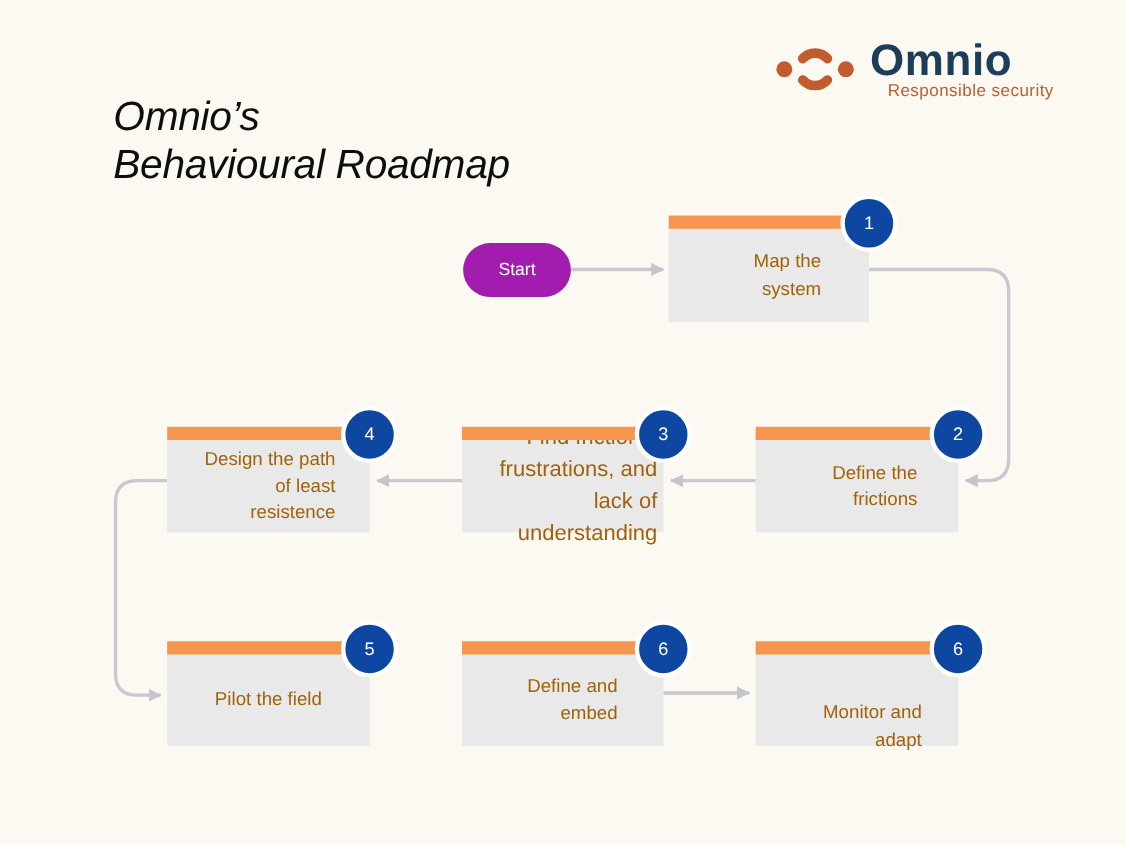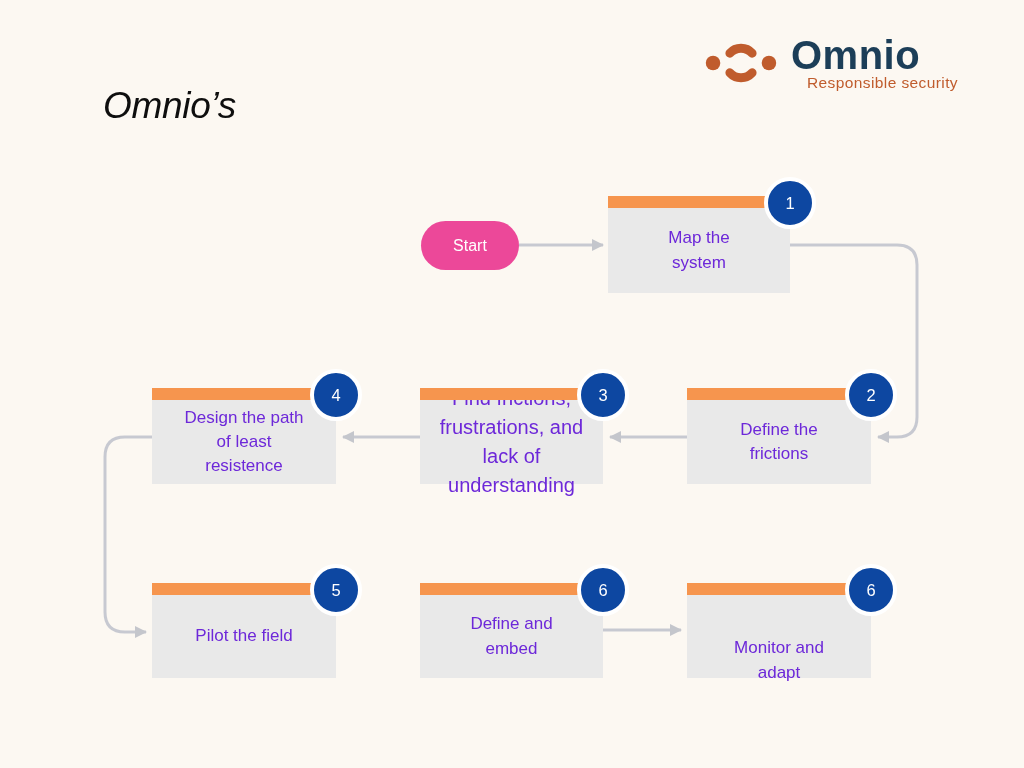--- a/index.html
+++ b/index.html
@@ -62,21 +62,21 @@
   }
 
   
   .start-pill {
     position: absolute;
     left: 421px;
     top: 221px;
     width: 98px;
     height: 49px;
     border-radius: 25px;
-    background: #ec4899;
+    background: #a21caf;
     color: #ffffff;
     font-size: 16px;
     display: flex;
     align-items: center;
     justify-content: center;
     z-index: 2;
     border: none;
     cursor: default;
     font-family: "Liberation Sans", sans-serif;
   }
@@ -96,22 +96,23 @@
   }
   .step .bar {
     position: absolute;
     top: 0; left: 0; right: 0;
     height: 12px;
     background: #f6954e;
   }
   .step .label {
     font-size: 17px;
     line-height: 1.42;
-    color: #6d28d9;
+    color: #a16207;
     display: inline-block;
+    text-align: right;
   }
   .step .badge {
     position: absolute;
     right: -26px;
     top: -19px;
     width: 52px;
     height: 52px;
     border-radius: 50%;
     background: #0d47a1;
     border: 4px solid #ffffff;
@@ -168,20 +169,21 @@
     <circle cx="62" cy="28" r="7" fill="#c05c2d"></circle>
   </svg>
   <div class="logo-text">
     <span class="logo-brand">Omnio</span>
     <span class="logo-tagline">Responsible security</span>
   </div>
 </div>
 
 <h1 class="page-title">
   <span>Omnio’s</span><br>
+  <span>Behavioural Roadmap</span>
 </h1>
 
 <button class="start-pill">Start</button>
 
 <div class="step" id="step-1">
   <span class="bar"></span>
   <span class="badge">1</span>
   <span class="label">Map the system</span>
 </div>
 

